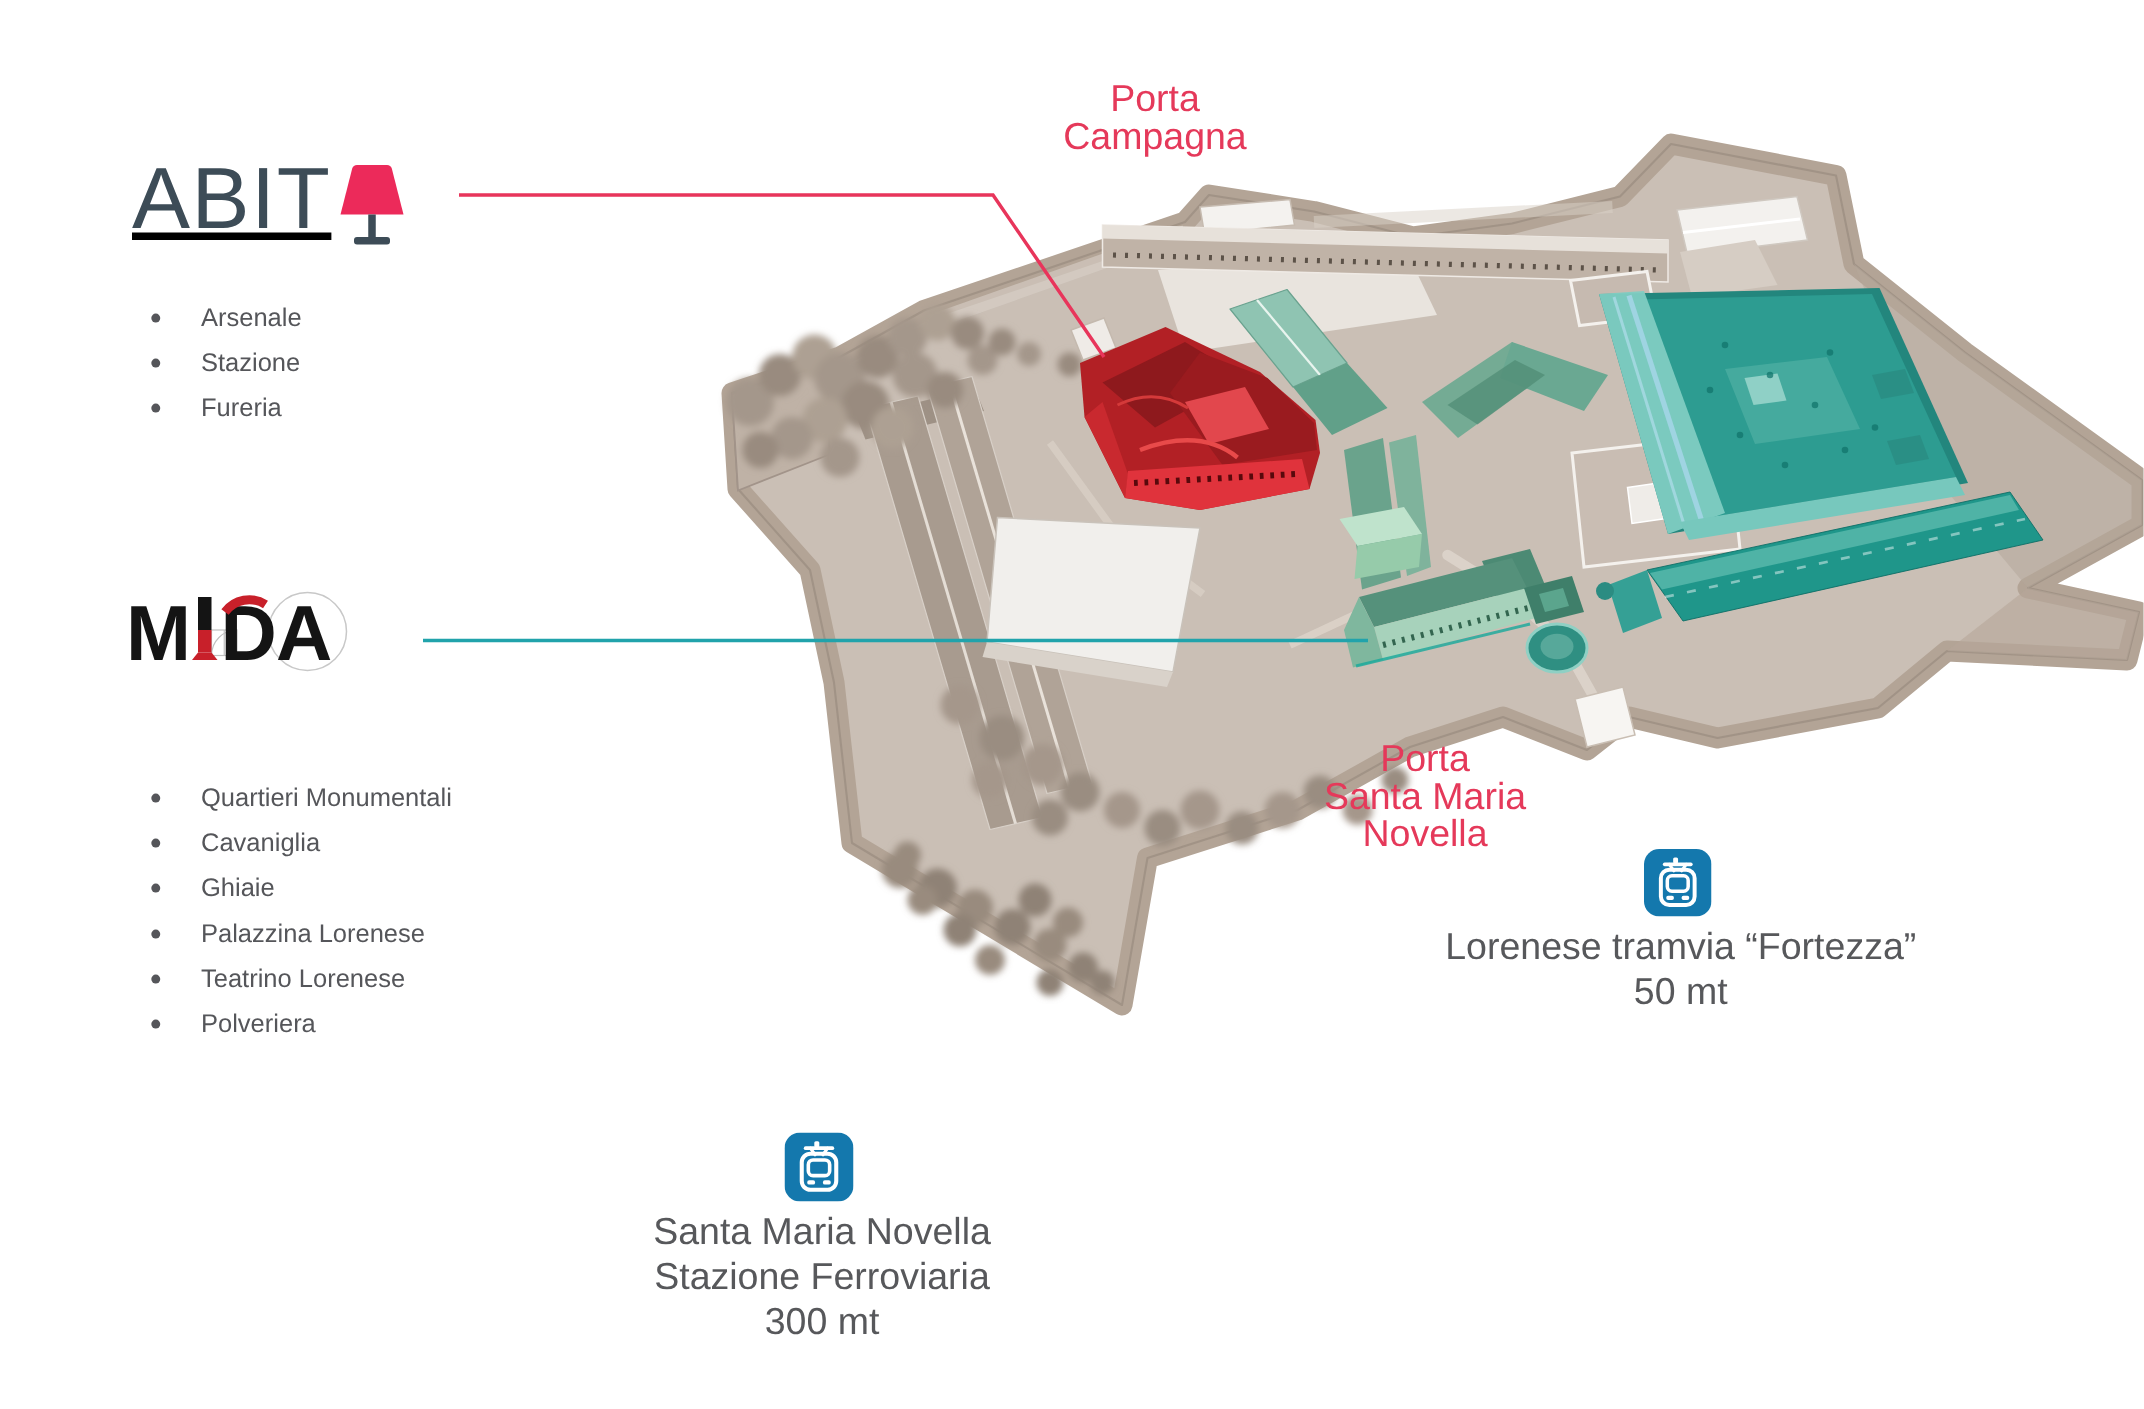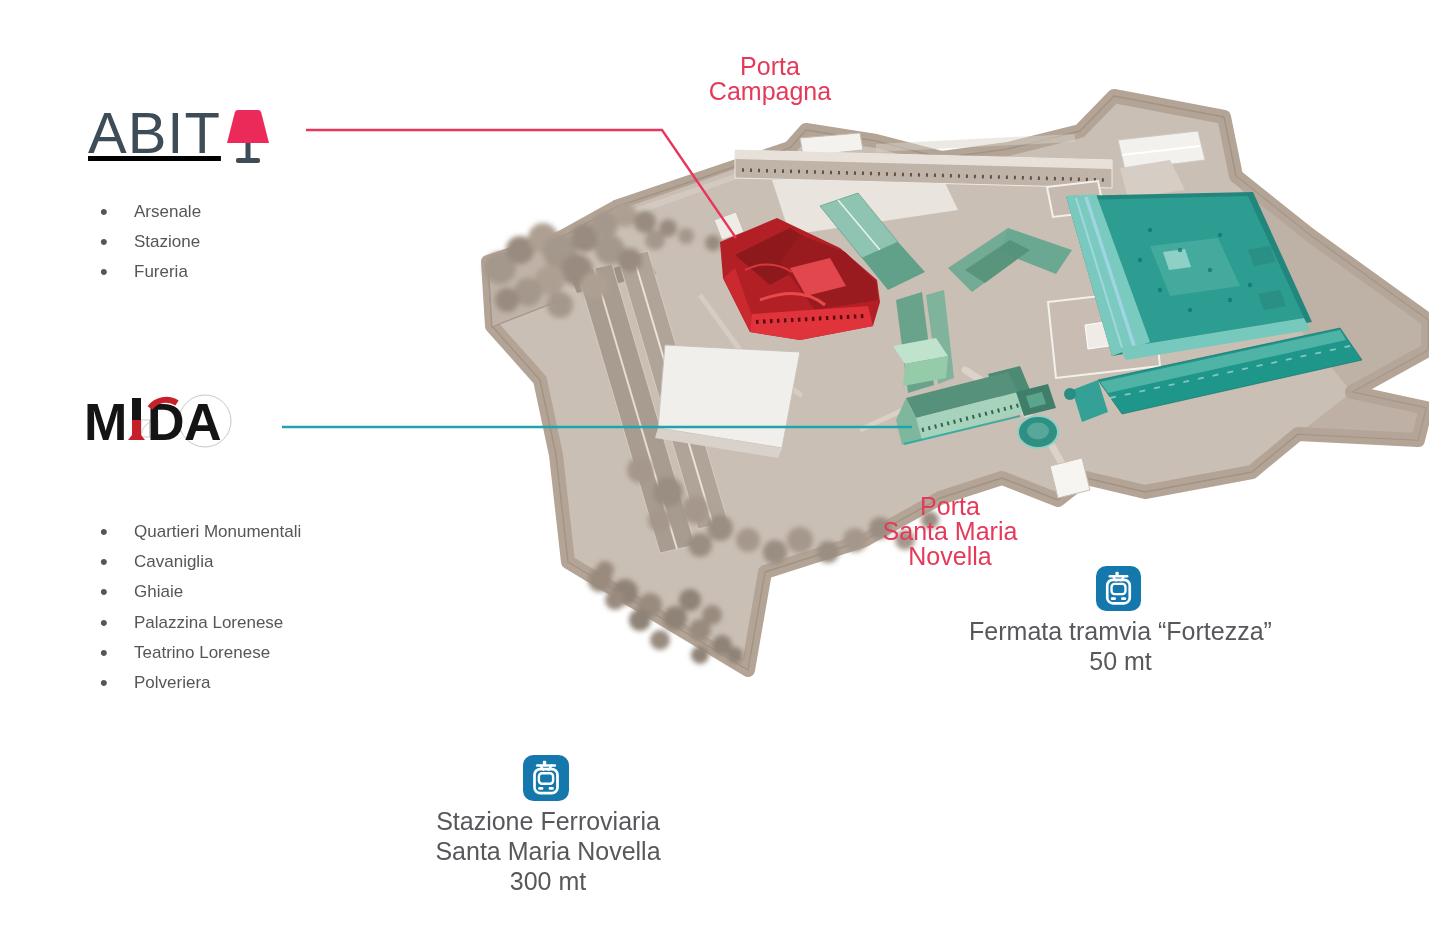--- a/index.html
+++ b/index.html
@@ -290,35 +290,35 @@
     <path d="M27.5,10 L24.5,14.2" stroke-width="2"></path>
     <rect x="11" y="13.5" width="22" height="23" rx="5.5" stroke-width="2.6"></rect>
     <rect x="15.2" y="17.5" width="13.6" height="10" rx="3" stroke-width="2.3"></rect>
   </g>
   <rect x="19" y="5.5" width="3.2" height="4" rx="1" fill="#ffffff"></rect>
   <rect x="14.5" y="30.5" width="5" height="2.7" rx="1.2" fill="#ffffff"></rect>
   <rect x="24.5" y="30.5" width="5" height="2.7" rx="1.2" fill="#ffffff"></rect>
 </svg>
 
 <div class="abs gray-label tram-stop-label">
-  <div>Fermata tramvia “Fortezza”</div>
+  <div>Lorenese tramvia “Fortezza”</div>
   <div>50 mt</div>
 </div>
 
 <svg class="abs" style="left:523px;top:755px;" width="46" height="46" viewBox="0 0 44 44">
   <rect x="0" y="0" width="44" height="44" rx="10" fill="#1478ad"></rect>
   <g stroke="#ffffff" fill="none" stroke-linecap="round">
     <path d="M13.5,10 H30.5" stroke-width="2.4"></path>
     <path d="M16.5,10 L19.5,14.2" stroke-width="2"></path>
     <path d="M27.5,10 L24.5,14.2" stroke-width="2"></path>
     <rect x="11" y="13.5" width="22" height="23" rx="5.5" stroke-width="2.6"></rect>
     <rect x="15.2" y="17.5" width="13.6" height="10" rx="3" stroke-width="2.3"></rect>
   </g>
   <rect x="19" y="5.5" width="3.2" height="4" rx="1" fill="#ffffff"></rect>
   <rect x="14.5" y="30.5" width="5" height="2.7" rx="1.2" fill="#ffffff"></rect>
   <rect x="24.5" y="30.5" width="5" height="2.7" rx="1.2" fill="#ffffff"></rect>
 </svg>
 
 <div class="abs gray-label train-station-label">
+  <div>Santa Maria Novella</div>
   <div>Stazione Ferroviaria</div>
-  <div>Santa Maria Novella</div>
   <div>300 mt</div>
 </div>
 
 </body></html>

